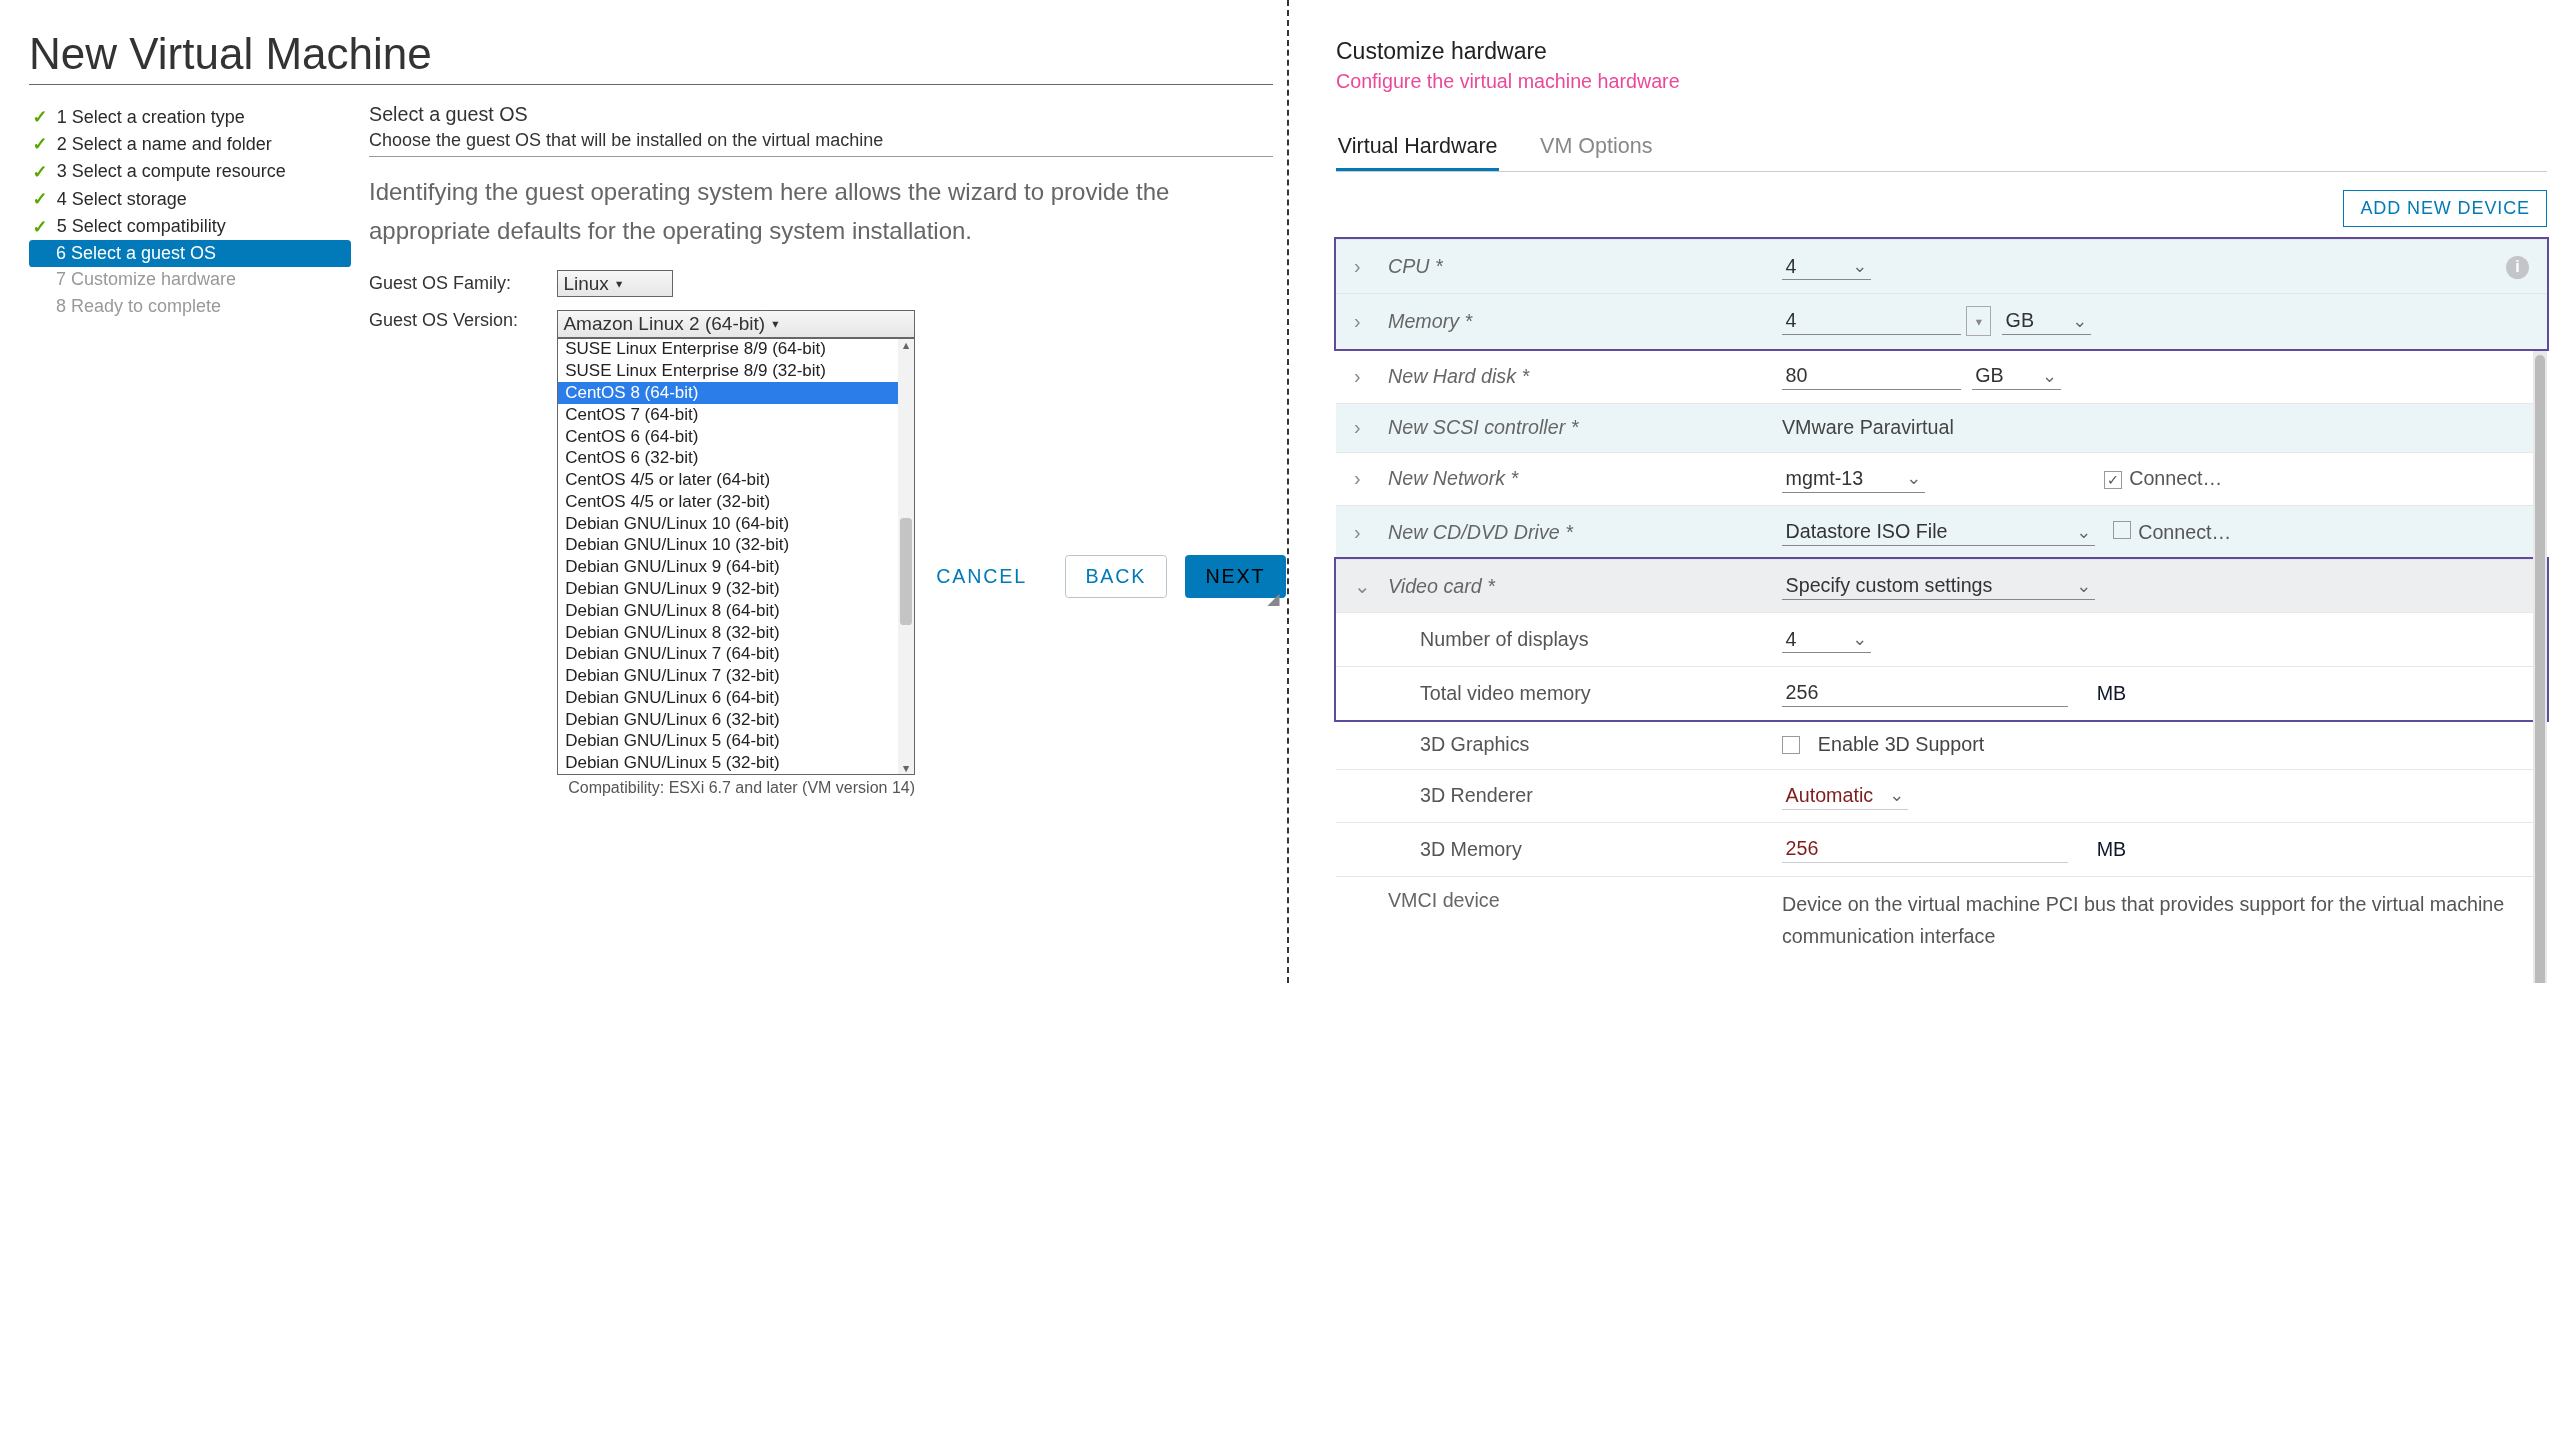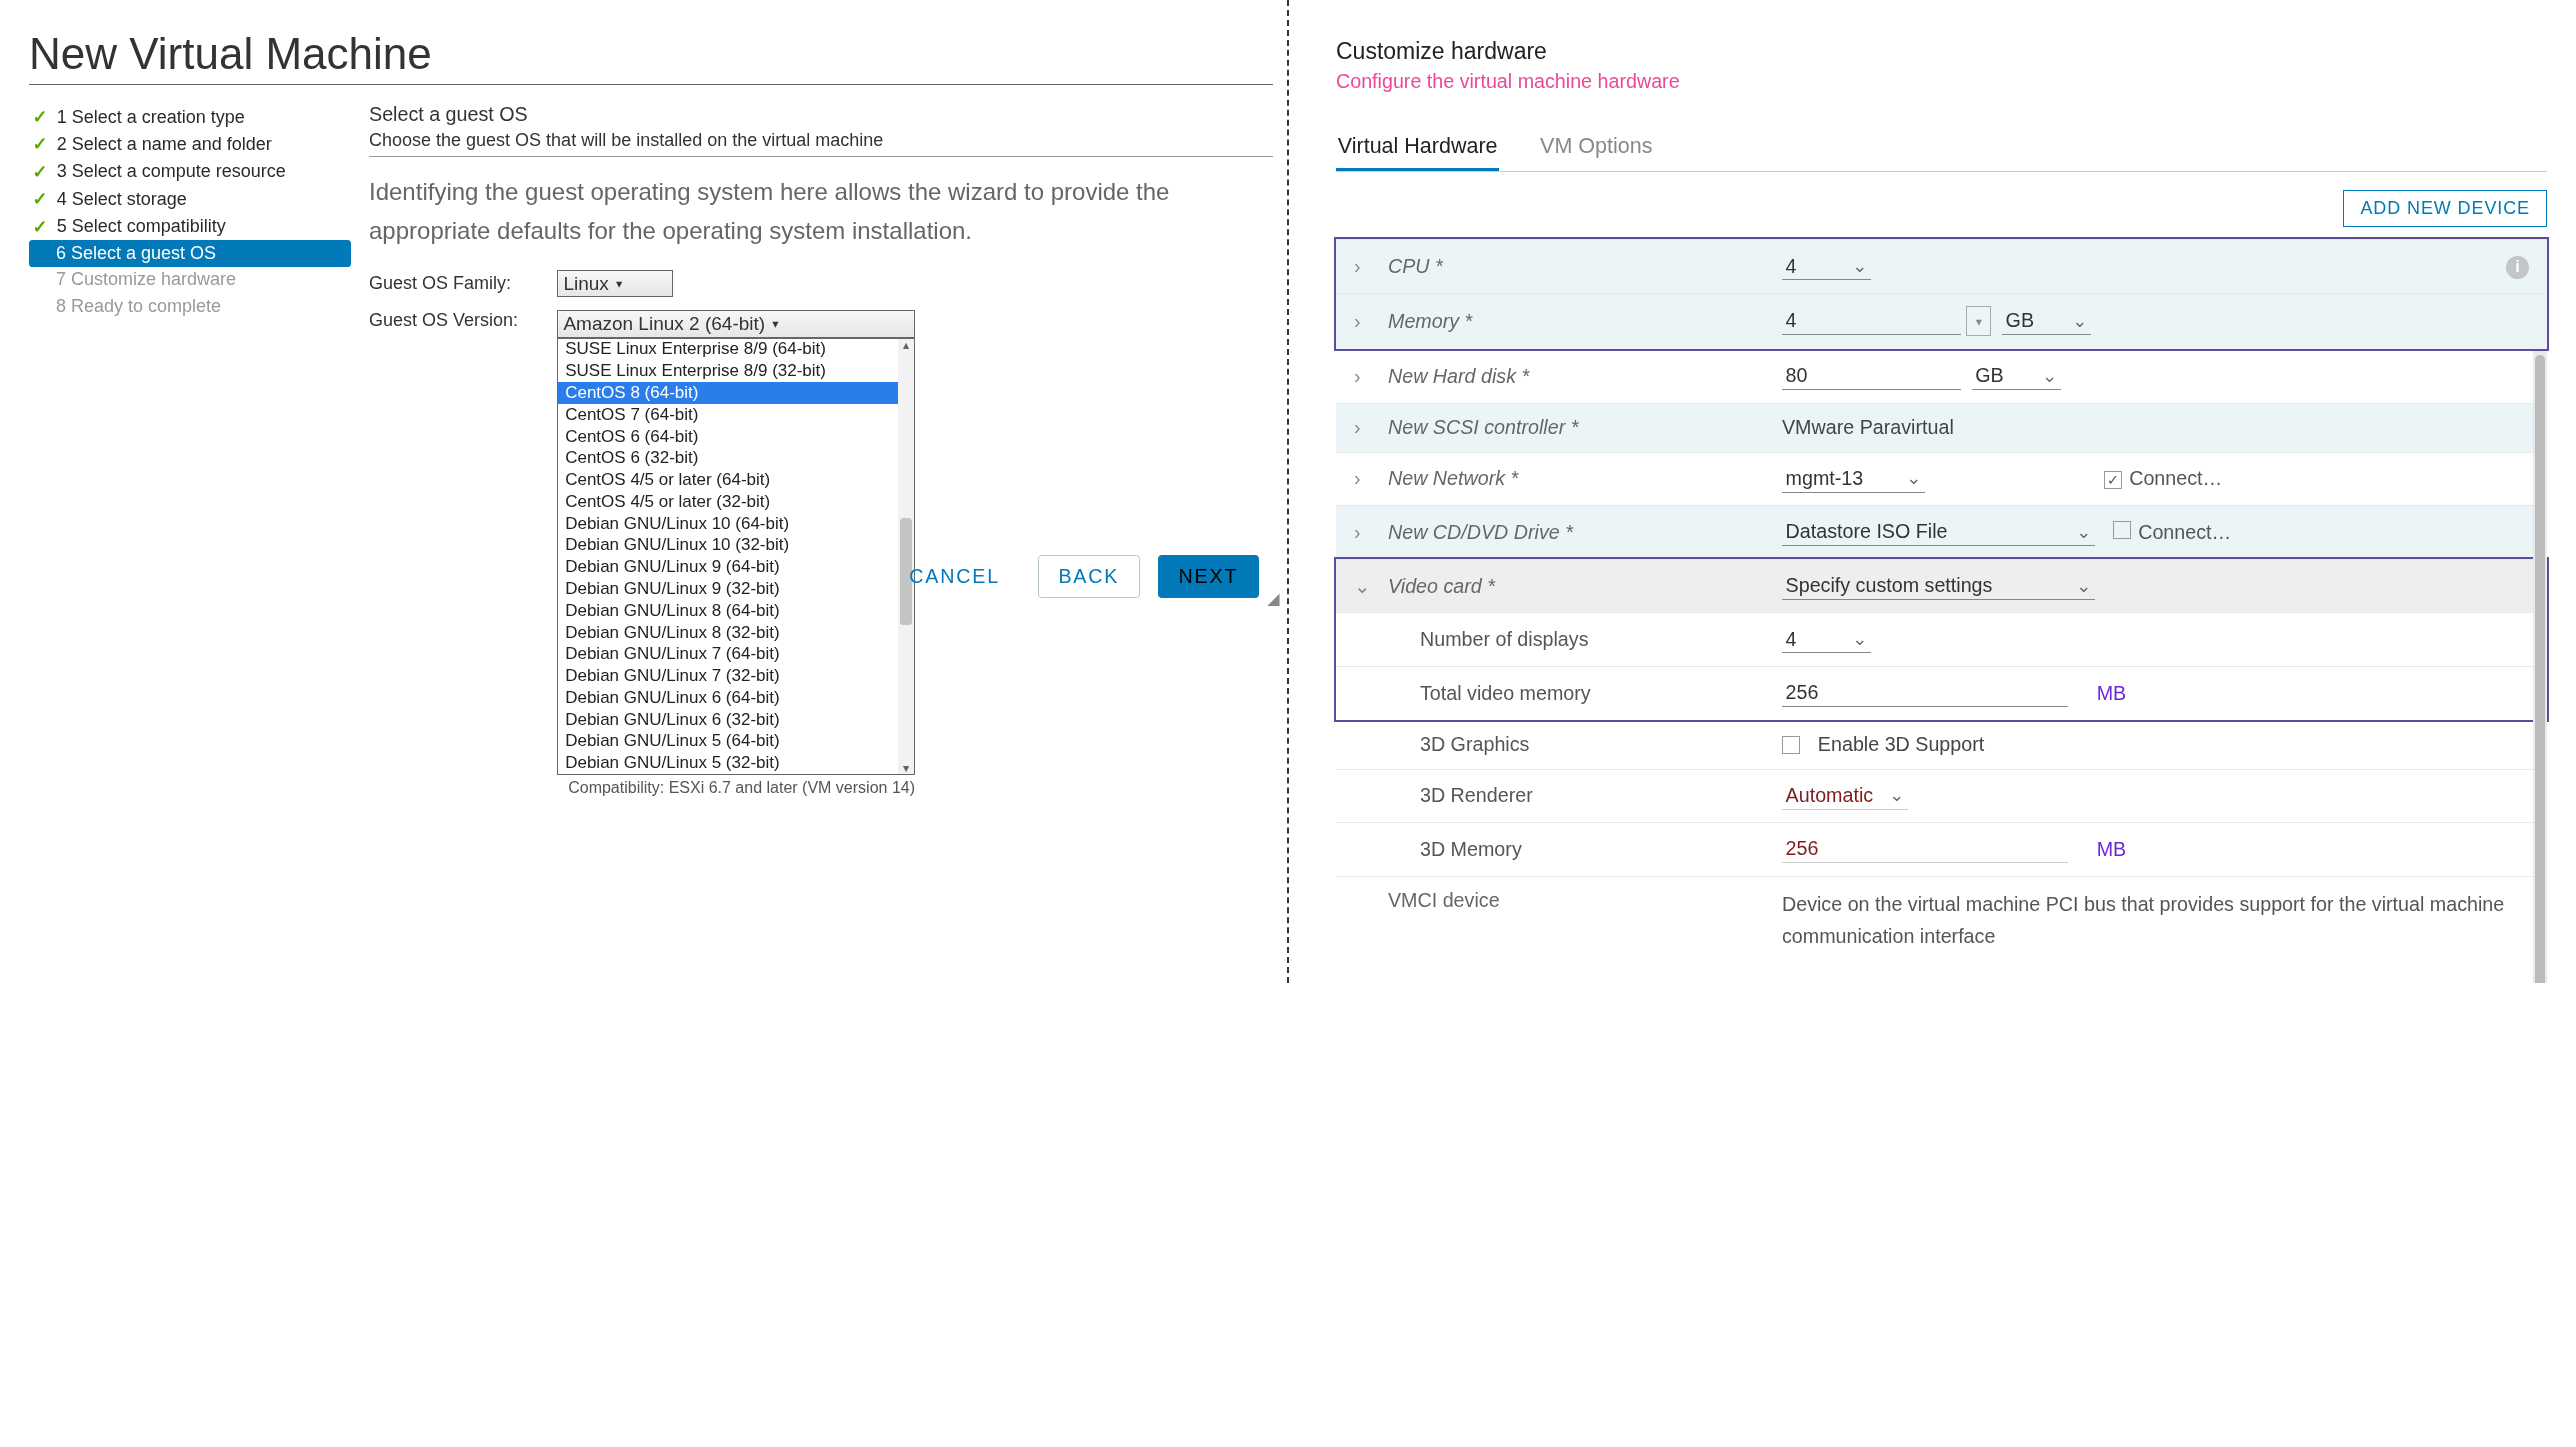--- a/index.html
+++ b/index.html
@@ -38,21 +38,21 @@
   .dropdown { width: 358px; border: 0.9px solid #666; background:#fff; max-height: 581px; overflow:hidden; position:relative; }
   .dropdown .opt { padding: 0.9px 7.2px; font-size: 17px; color:#222; white-space:nowrap; }
   .dropdown .opt.highlight { background:#2b7de9; color:#fff; }
   .dropdown .scroll { position:absolute; right:0; top:0; bottom:0; width:16px; background:#f2f2f2; }
   .dropdown .scroll .thumb { position:absolute; left:1.8px; right:1.8px; top:179px; height:107px; background:#c4c4c4; border-radius:3.6px; }
   .dropdown .scroll .arrow-up, .dropdown .scroll .arrow-down { position:absolute; left:0; right:0; text-align:center; font-size:10.7px; color:#666; }
   .dropdown .scroll .arrow-up { top:0; } .dropdown .scroll .arrow-down { bottom:0; }
 
   .compat-line { text-align:right; font-size:16px; color:#555; margin-top:3.6px; }
 
-  .footer-btns { position:absolute; right:28px; bottom:385px; display:flex; gap:18px; align-items:center; }
+  .footer-btns { position:absolute; right:1px; bottom:385px; display:flex; gap:18px; align-items:center; }
   .btn { font-size: 19.7px; padding: 9px 19.7px; letter-spacing: 1.8px; border-radius: 3.6px; cursor:pointer; }
   .btn.link { color:#0279b8; background:none; border:none; }
   .btn.outline { color:#0279b8; background:#fff; border:0.9px solid #b9c5cc; }
   .btn.primary { color:#000000; background:#0279b8; border:0.9px solid #0279b8; }
 
   .resize-handle { position:absolute; right:5.4px; bottom:379px; width:14.3px; height:14.3px; color:#888; font-size:16px; transform:rotate(0deg); }
 
   
   .right-pane { width:50%; padding: 38px 29px 18px 47px; }
   .right-pane h2 { font-size: 23px; font-weight: 400; margin:0 0 5.4px 0; color:#222; }
@@ -72,21 +72,21 @@
   .hw-row .twisty { color:#888; width:16px; display:inline-block; }
   .hw-row .label { flex:0 0 376px; font-style: italic; color:#666; }
   .hw-row.sub-row .label { font-style: normal; color:#555; padding-left: 32px; }
   .hw-row .valcell { flex:0 0 304px; display:flex; align-items:center; gap:10.7px; }
   .hw-row .extra { flex:1; color:#555; }
 
   .uline { display:inline-flex; align-items:center; justify-content:space-between; min-width:89px; border-bottom:0.9px solid #888; padding:1.8px 3.6px; font-size:19.7px; color:#333; }
   .uline.wide { min-width: 313px; }
   .uline.disabled { color:#7f1d1d; border-bottom-color:#ccc; }
   .caret::after { content:"⌄"; font-size:18px; color:#666; margin-left:16px; }
-  .units { margin-left: 18px; font-size:19.7px; color:#6d28d9; }
+  .units { margin-left: 18px; font-size:19.7px; color:#0f172a; }
   .spin { border:0.9px solid #aaa; width:25px; height:30px; display:flex; align-items:center; justify-content:center; color:#888; font-size:12.5px; margin-left:-5.4px; }
 
   .cb { width:18px; height:18px; border:0.9px solid #999; display:inline-block; text-align:center; line-height:16px; font-size:14.3px; margin-right:7.2px; }
   .cb.checked::after { content:"✓"; }
 
   .highlight-box { outline:2.7px solid #5e4b9b; }
 
   .info-icon { width:23px; height:23px; border-radius:50%; background:#c3c5c8; color:#fff; display:inline-flex;align-items:center;justify-content:center; font-weight:bold; font-size:16px; }
 
   .rscroll { position:absolute; width:14.3px; background:#e9e9e9; right:29px; top:351px; height:850px; }

